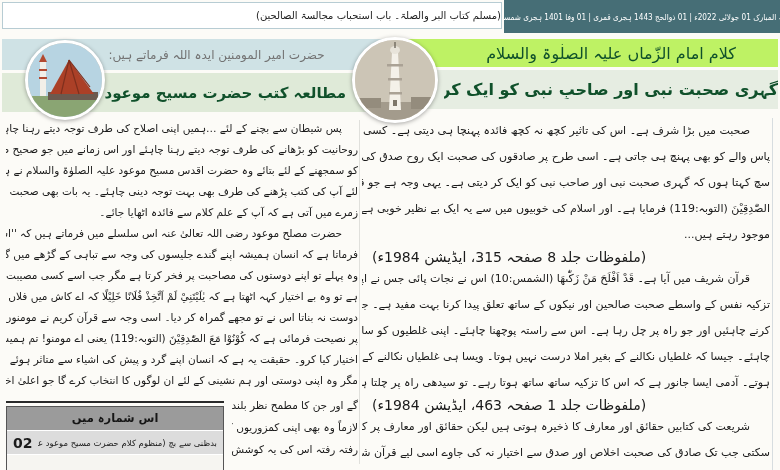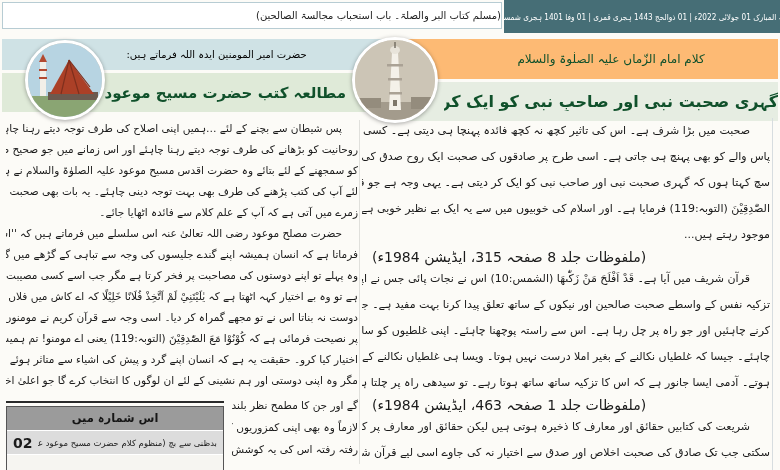--- a/index.html
+++ b/index.html
@@ -21,23 +21,23 @@
     background:#466e76;color:#fff;display:flex;align-items:center;justify-content:center;overflow:hidden;
   }
   .topbar-teal .meta{
     font-size:8.5px;white-space:nowrap;transform:scaleX(.86);transform-origin:center;
   }
   
   .hdr{position:absolute;top:39px}
   .hdr-left{left:2px;width:388px}
   .hdr-right{left:398px;width:380px}
   .band{display:flex;align-items:center;justify-content:center;box-sizing:border-box}
-  .hdr-left .band1{height:31px;background:#cfe2e5;font-size:10px;color:#000000;padding-left:41px}
+  .hdr-left .band1{height:31px;background:#cfe2e5;font-size:12px;color:#737373;padding-left:41px}
   .hdr-left .band2{height:39px;background:#dfead8;margin-top:3px;font-size:15px;font-weight:bold;color:#10512b;padding:0 44px 0 92px}
-  .hdr-right .band1{height:40px;background:#fdba74;font-size:12px;color:#10512b;padding-left:46px}
+  .hdr-right .band1{height:28px;background:#bef264;font-size:16px;color:#10512b;padding-left:46px}
   .hdr-right .band2{height:39px;background:#e6ede2;margin-top:3px;font-size:16px;font-weight:bold;color:#10512b;padding-left:46px}
   .band-text{white-space:nowrap;overflow:hidden}
   
   .circle{position:absolute;border-radius:50%;border:3px solid #fff;
     box-shadow:0 1px 4px rgba(0,0,0,.35);overflow:hidden;z-index:6;background:#cfc8ba}
   .circle svg{display:block}
   .circle-mosque{top:40px;left:25px;width:74px;height:74px}
   .circle-minaret{top:37px;left:352px;width:80px;height:80px}
   
   .art{position:absolute;top:118px}

